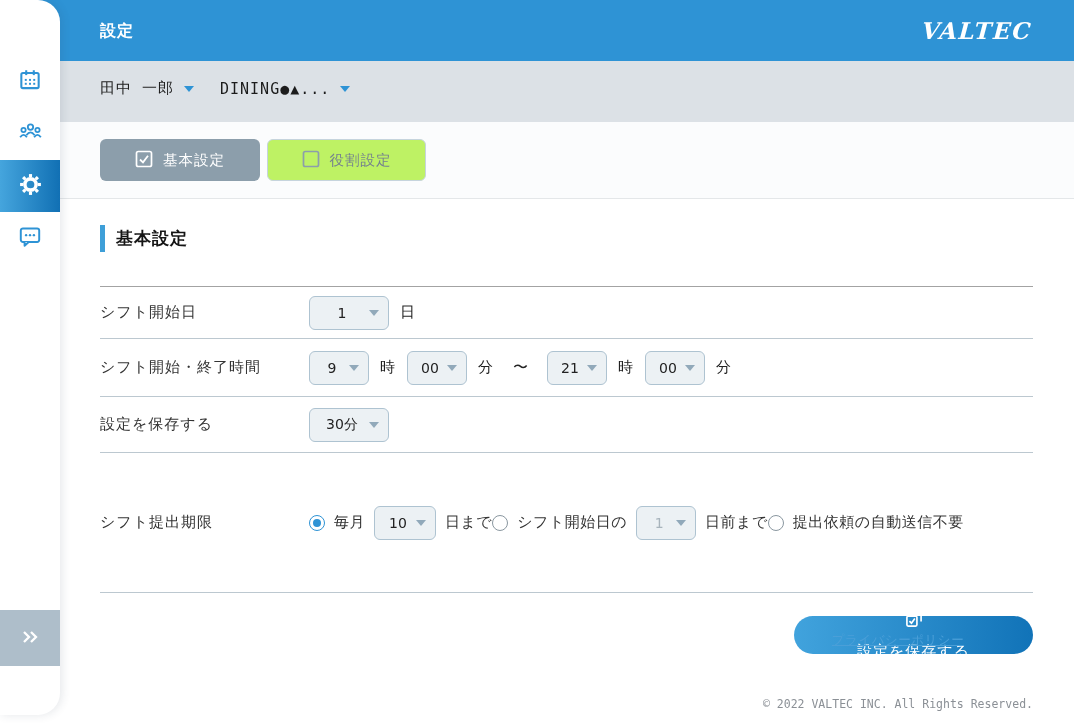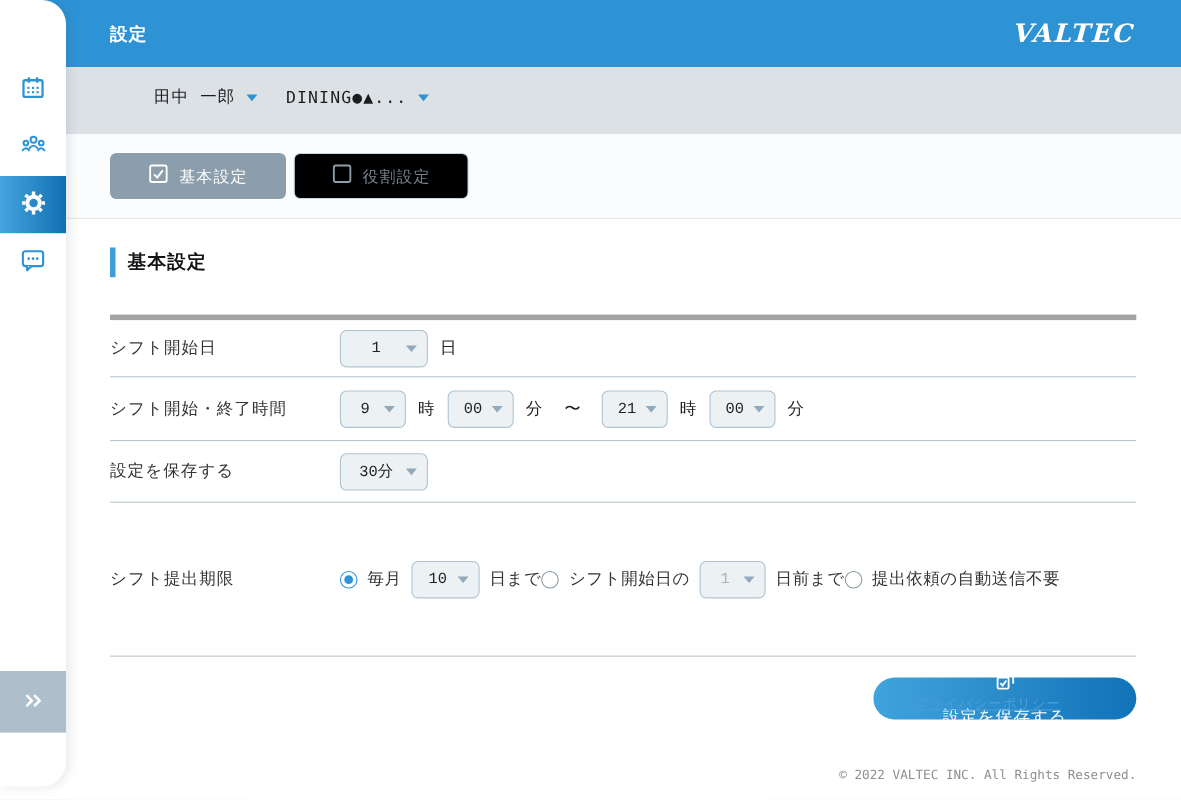--- a/index.html
+++ b/index.html
@@ -7,39 +7,39 @@
   body { font-family:"DejaVu Sans","Liberation Sans",sans-serif; }
   .app { position:relative; width:1074px; height:727px; background:#ffffff; overflow:hidden; }
 
   
   .topbar { position:absolute; left:0; top:0; right:0; height:61px; background:#2E93D5;padding-left:32px; }
   .topbar h1 { position:absolute; left:100px; top:0; line-height:61px; color:#fff; font-size:16px; font-weight:bold; letter-spacing:1px; }
   .logo { position:absolute; right:42px; top:0; line-height:61px; color:#fff; font-size:23px; font-weight:bold; font-style:italic; letter-spacing:1.5px; transform:skewX(-4deg); font-family:"DejaVu Serif","Liberation Serif",serif; }
 
   
   .ctxbar { position:absolute; left:0; top:61px; right:0; height:61px; background:#DCE1E6; }
-  .dd { position:absolute; top:0; height:55px; display:flex; align-items:center; gap:10px; cursor:pointer;margin-left:40px; }
+  .dd { position:absolute; top:0; height:55px; display:flex; align-items:center; gap:10px; cursor:pointer; }
   .dd .txt { font-size:15px; color:#1c1c1c; font-weight:500; letter-spacing:1px; font-family:"DejaVu Sans Mono","Liberation Mono",monospace; }
   .caret-blue { width:0; height:0; border-left:5px solid transparent; border-right:5px solid transparent; border-top:6px solid #2E93D5; }
   .dd-user { left:100px; }
   .dd-store { left:220px; }
 
   
   .tabs { position:absolute; left:60px; top:122px; right:0; height:77px; background:#FBFCFD; border-bottom:1px solid #E4E7E9; }
   .tab { position:absolute; top:17px; height:42px; border-radius:6px; display:flex; align-items:center; justify-content:center; gap:10px; font-size:14.5px; letter-spacing:1px; cursor:pointer; border:none; font-family:inherit; }
   .tab-active { left:40px; width:160px; background:#8C9EAB; color:#fff; }
-  .tab-idle { left:207px; width:159px; background:#000000; border:1px solid #C6D4DD; color:#75828E; }
+  .tab-idle { left:207px; width:159px; background:#bef264; border:1px solid #C6D4DD; color:#75828E; }
 
   
   .main { position:absolute; left:60px; top:200px; right:0; bottom:0; background:#fff; }
   .section-title { position:absolute; left:40px; top:25px; display:flex; align-items:center; }
   .section-bar { width:5px; height:27px; background:#3E9FD8; margin-right:11px; }
   .section-txt { font-size:17px; font-weight:bold; color:#151515; letter-spacing:1px; }
 
-  .form { position:absolute; left:40px; top:86px; width:933px; border-top:5px solid #a3a3a3;font-family:Liberation Mono, monospace; }
+  .form { position:absolute; left:40px; top:86px; width:933px; border-top:1px solid #a3a3a3; }
   .row { display:flex; align-items:center; border-bottom:1px solid #BCC8D0; }
   .row-1 { height:52px; } .row-2 { height:58px; } .row-3 { height:56px; } .row-4 { height:140px; }
   .row-label { width:209px; font-size:15px; color:#333; letter-spacing:1px; flex-shrink:0; }
   .unit { font-size:15px; color:#222; letter-spacing:1px; }
   .ctl { display:flex; align-items:center; gap:11px; }
 
   .select { height:34px; background:#ECF1F4; border:1px solid #AEC3D1; border-radius:6px; display:inline-flex; align-items:center; padding:0 9px; cursor:pointer; }
   .select .val { flex:1; text-align:center; font-size:14px; color:#222; }
   .select .arrow { width:0; height:0; border-left:5px solid transparent; border-right:5px solid transparent; border-top:6px solid #91A9BA; margin-left:4px; }
   .w80 { width:80px; } .w62 { width:62px; } .w60 { width:60px; }

